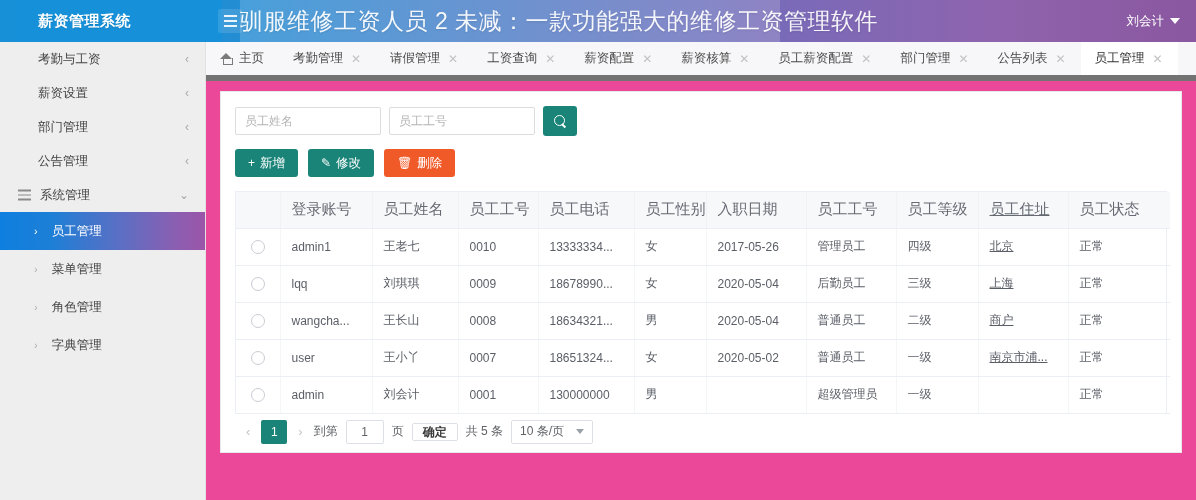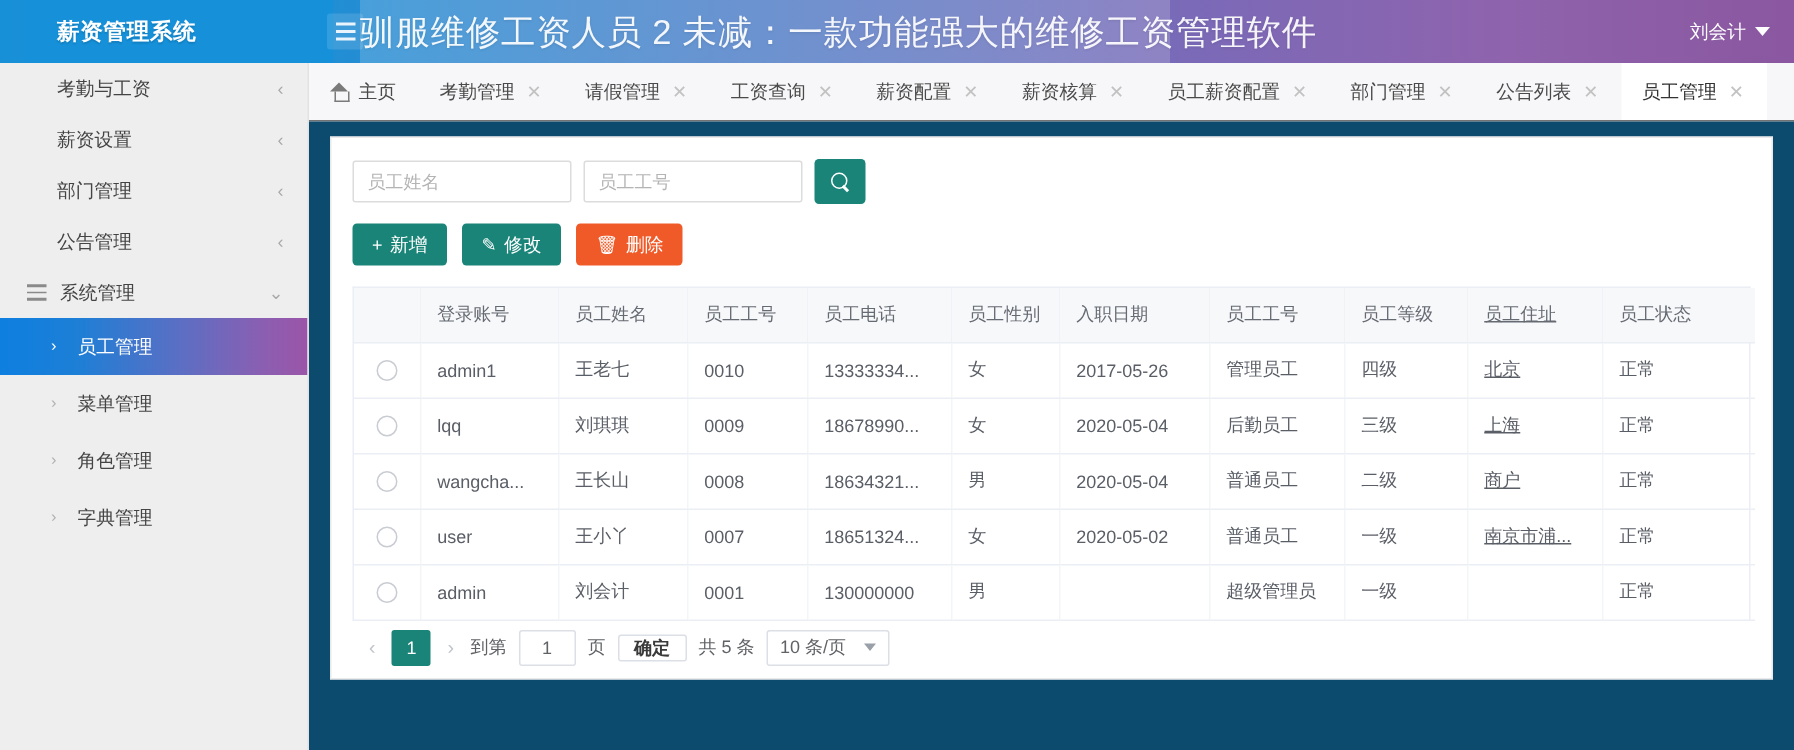--- a/index.html
+++ b/index.html
@@ -85,21 +85,21 @@
   .submenu-item .sub-chev { color: #b0b0b0; font-size: 11px; margin-right: 14px; }
   .submenu-item.active {
     background: linear-gradient(90deg, #0e7fe0 0%, #1d7fd6 25%, #5a6fc4 58%, #8a5fb2 85%, #9b55a8 100%);
     color: #ffffff;
   }
   .submenu-item.active .sub-chev { color: #ffffff; }
 
   
   .tabbar {
     position: absolute; left: 206px; top: 42px; width: 990px; height: 39px;
-    background: #f7f7f9; border-bottom: 1px solid #737373;
+    background: #f7f7f9; border-bottom: 6px solid #737373;
     display: flex; align-items: stretch;
   }
   .tab {
     display: flex; align-items: center; gap: 8px;
     padding: 0 14px; font-size: 12.5px; color: #4a4a4a; cursor: pointer;
     border-right: 1px solid transparent; white-space: nowrap;
   }
   .tab .tab-close { color: #c2c2c2; font-size: 12px; line-height: 1; }
   .tab.home { gap: 6px; }
   .tab.active { background: #ffffff; color: #333333; }
@@ -110,21 +110,21 @@
     border-bottom: 6px solid #7a7a7a;
   }
   .home-icon::after {
     content: ""; position: absolute; left: 2.5px; top: 5.5px;
     width: 8px; height: 6px; border: 1.4px solid #7a7a7a; border-top: none;
   }
 
   
   .content {
     position: absolute; left: 206px; top: 81px; width: 990px; height: 419px;
-    background: #0c4a6e; padding: 10px 14px 12px 14px;
+    background: #ec4899; padding: 10px 14px 12px 14px;
   }
   .card {
     background: #ffffff; width: 962px; height: 362px;
     border: 1px solid #e9e9e9;
     padding: 14px 14px 0 14px;
   }
 
   .searchrow { display: flex; align-items: center; gap: 8px; }
   .inp {
     width: 146px; height: 28px; border: 1px solid #dcdcdc; border-radius: 2px;
@@ -154,21 +154,21 @@
     font-family: "Liberation Sans", sans-serif;
   }
   .abtn.teal { background: #1a8478; }
   .abtn.red { background: #f05a28; }
   .gl { font-size: 12px; line-height: 1; }
 
   
   .tbl-wrap { margin-top: 14px; border: 1px solid #ebeef5; border-bottom: none; }
   table { border-collapse: collapse; width: 934px; table-layout: fixed; }
   thead th {
-    background: #f7f8fa; height: 36px; font-size: 12px; color: #666a72; font-weight: normal;
+    background: #f7f8fa; height: 36px; font-size: 15px; color: #666a72; font-weight: normal;
     text-align: left; padding: 0 11px; border-bottom: 1px solid #ebeef5;
     border-right: 1px solid #f0f2f5; white-space: nowrap; overflow: hidden;
   }
   thead th:last-child { border-right: none; }
   tbody td {
     height: 37px; font-size: 12px; color: #5a5e66; padding: 0 11px;
     border-bottom: 1px solid #ebeef5; border-right: 1px solid #f4f5f7;
     white-space: nowrap; overflow: hidden; text-overflow: ellipsis;
   }
   tbody td:last-child { border-right: none; }

